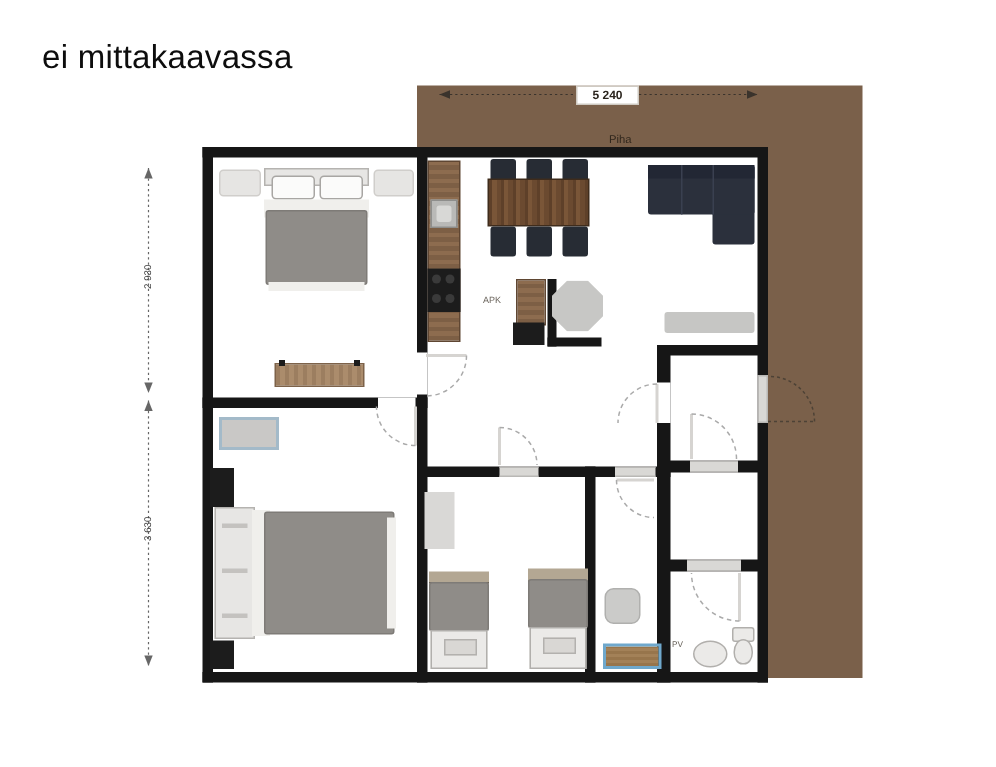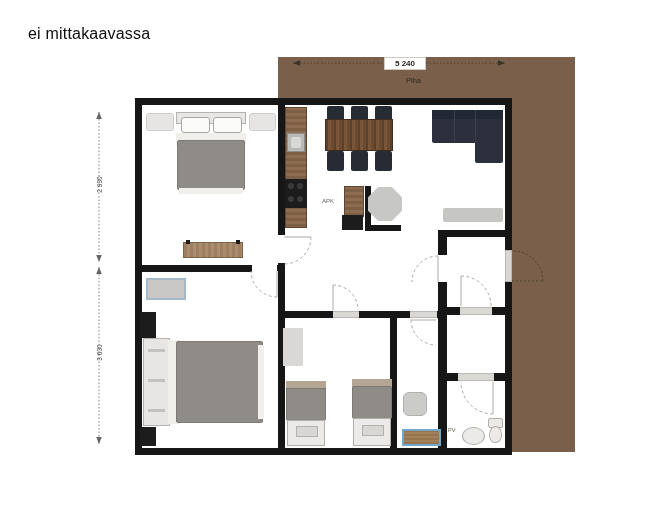--- a/index.html
+++ b/index.html
@@ -1,19 +1,19 @@
 <!DOCTYPE html>
 <html><head>
 <meta charset="utf-8">
 <style>
   html,body{margin:0;padding:0;background:#ffffff;}
   body{font-family:"Liberation Sans", sans-serif;}
   .canvas{position:relative;width:664px;height:511px;background:#ffffff;overflow:hidden;}
   .abs{position:absolute;}
-  .title{font-size:16px;color:#0d0d0d;letter-spacing:0.2px;}
+  .title{font-size:22px;color:#0d0d0d;letter-spacing:0.2px;}
   .patio{background:#7a604a;}
   .floor{background:#ffffff;}
   .wall{background:#161616;}
   .gap-white{background:#ffffff;}
   .sill{background:#d9d8d5;border-top:1px solid #b9b8b5;border-bottom:1px solid #b9b8b5;box-sizing:border-box;}
   .mat{background:#e6e5e3;border:1px solid #d0cecb;border-radius:3px;box-sizing:border-box;}
   .blanket{background:#8f8c88;border-radius:2px;border:1px solid #7e7b77;box-sizing:border-box;}
   .headboard{background:#e7e6e4;border:1px solid #b5b3b0;box-sizing:border-box;}
   .pillow{background:#fbfbfa;border:1px solid #a8a6a3;border-radius:3px;box-sizing:border-box;}
   .sheet{background:#f0efec;}
@@ -37,21 +37,21 @@
   svg{display:block;}
 </style>
 </head>
 <body>
 
 <div class="canvas">
 
   <div class="abs title" style="left:28px;top:25px;">ei mittakaavassa</div>
 
   <div class="abs patio" style="left:278px;top:57px;width:297px;height:395px;"></div>
-  <div class="abs patio-label" style="left:406px;top:76px;">Piha</div>
+  <div class="abs patio-label" style="left:406px;top:88px;">Piha</div>
 
   <div class="abs floor" style="left:135px;top:98px;width:377px;height:357px;"></div>
 
   <div class="abs wall" style="left:135px;top:98px;width:377px;height:7px;"></div>
   <div class="abs wall" style="left:135px;top:98px;width:7px;height:357px;"></div>
   <div class="abs wall" style="left:135px;top:448px;width:377px;height:7px;"></div>
   <div class="abs wall" style="left:505px;top:98px;width:7px;height:357px;"></div>
   <div class="abs sill" style="left:505px;top:250px;width:7px;height:32px;border:1px solid #b9b8b5;"></div>
 
   <div class="abs wall" style="left:278px;top:98px;width:7px;height:357px;"></div>

